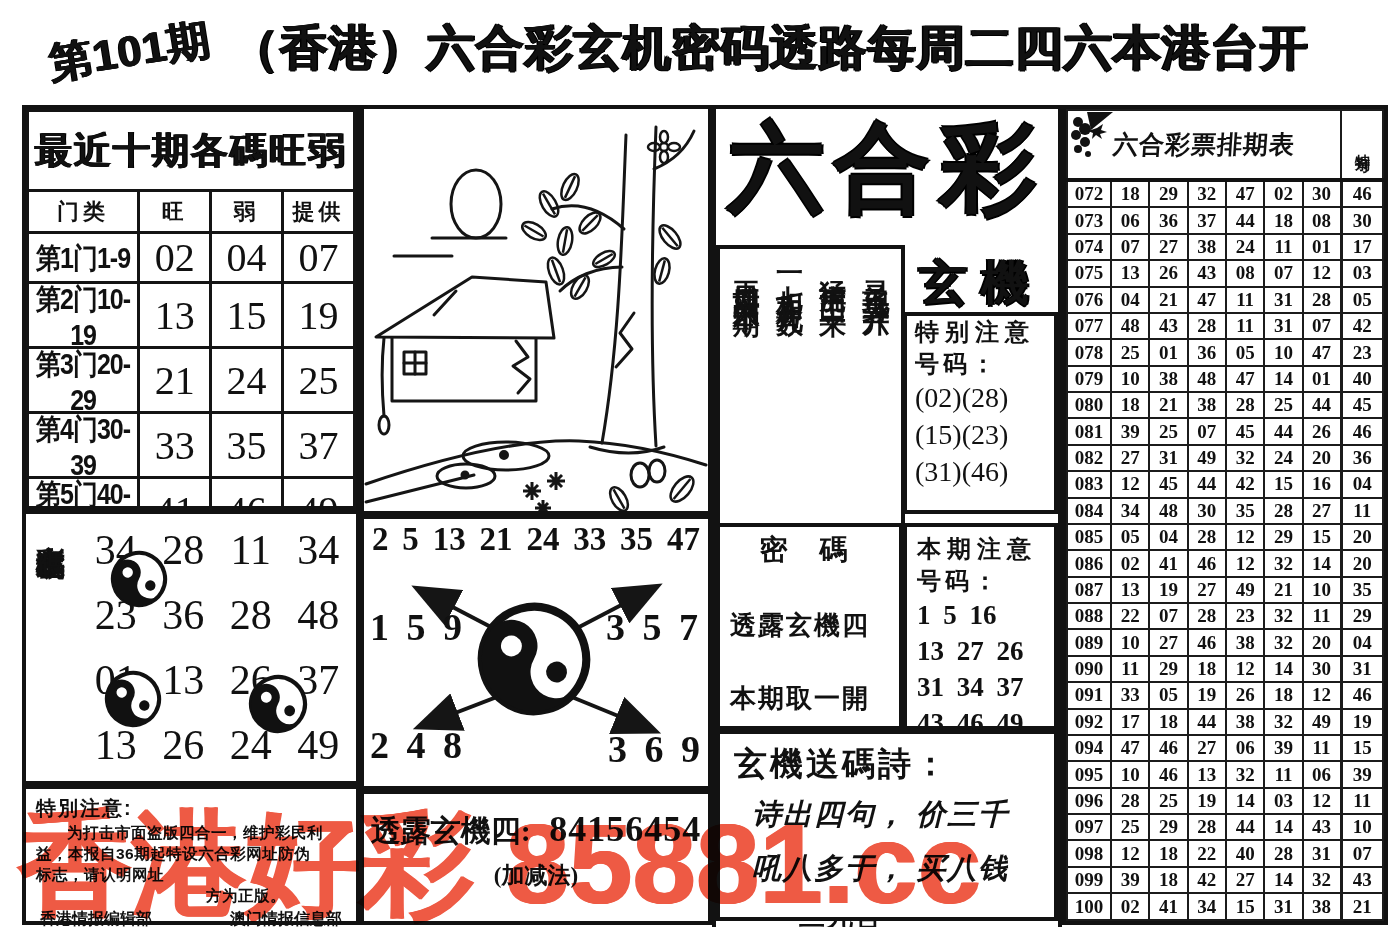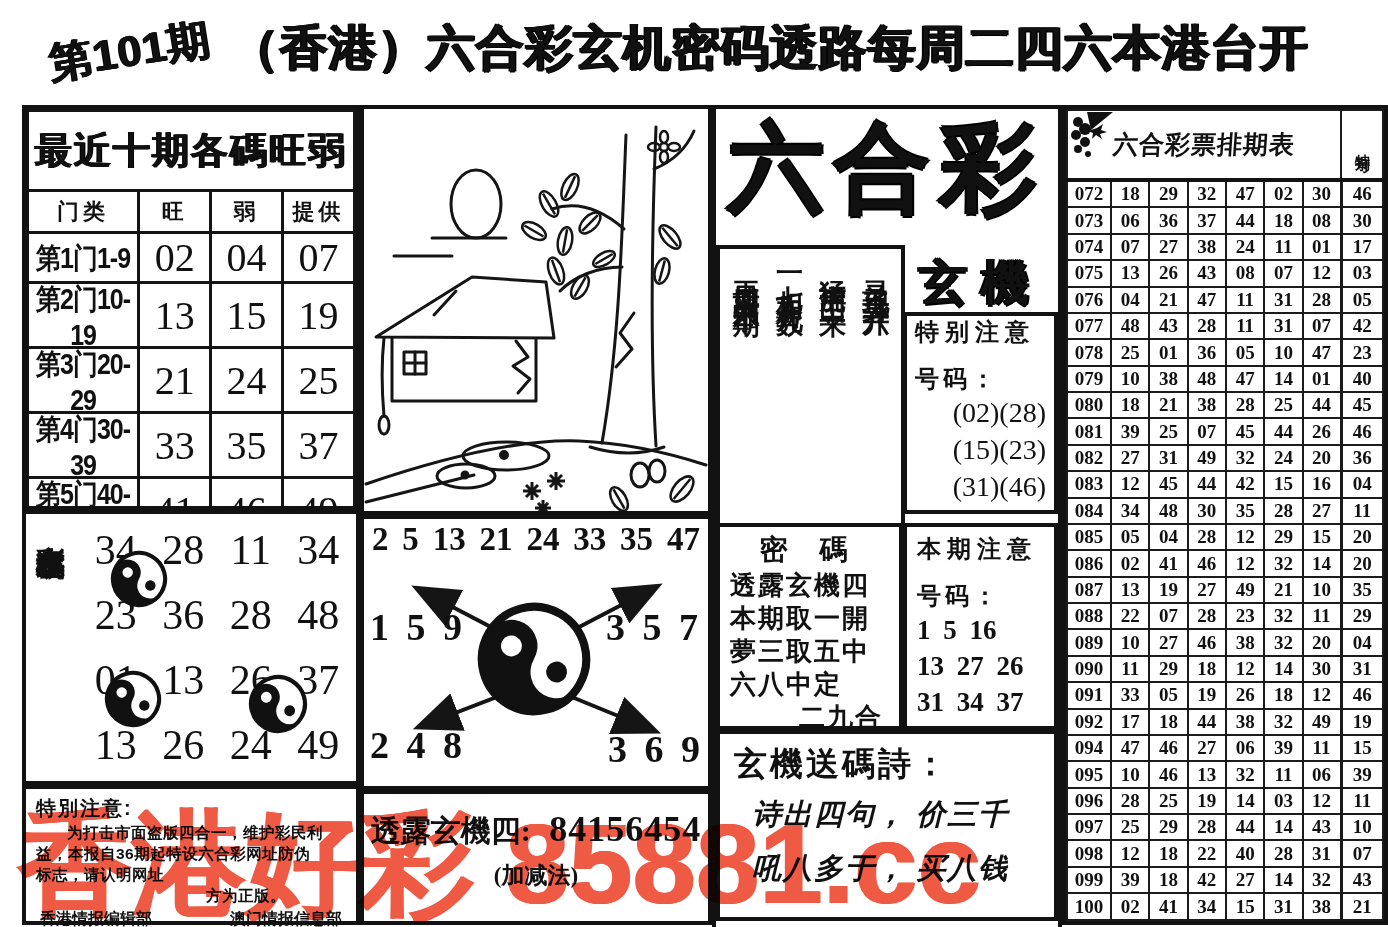--- a/index.html
+++ b/index.html
@@ -77,25 +77,25 @@
       letter-spacing: 10px; text-shadow: 2px 0 #000, -2px 0 #000, 0 2px #000, 0 -2px #000; }
   .logo-sub  { position: absolute; left: 189px; top: 142px; width: 152px; text-align: center; font-size: 48px; font-weight: 900;
       letter-spacing: 14px; text-shadow: 2px 0 #000, -2px 0 #000, 0 1.5px #000; }
   .inner-box { position: absolute; border: 4px solid #121212; background: #fff; }
   #poem { left: 0; top: 136px; width: 189px; height: 283px; padding: 10px 4px; }
   .poem-wrap { display: flex; flex-direction: row-reverse; justify-content: space-around; height: 100%; }
   .pcol { writing-mode: vertical-rl; text-orientation: upright; font-family: "Liberation Serif", serif;
       font-size: 27px; font-weight: 800; letter-spacing: 5px; line-height: 1; }
   #special { left: 187px; top: 203px; width: 155px; height: 202px; padding: 0 8px; }
   .sp-title { font-size: 24px; font-weight: 900; letter-spacing: 6px; }
-  .sp-sub   { font-size: 24px; font-weight: 900; letter-spacing: 4px; margin-top: 15px; }
-  .pair-row { display: flex; justify-content: flex-end; font-family: "Liberation Serif", serif; font-size: 28px; line-height: 1.32; }
+  .sp-sub   { font-size: 24px; font-weight: 900; letter-spacing: 4px; margin-top: 0; }
+  .pair-row { display: flex; justify-content: flex-start; font-family: "Liberation Serif", serif; font-size: 28px; line-height: 1.32; }
   #password { left: 0; top: 414px; width: 187px; height: 207px; padding: 4px 10px; }
   .pw-title { text-align: center; font-size: 28px; font-weight: 900; letter-spacing: 12px; }
-  .pw-line  { font-size: 26px; font-weight: 900; line-height: 33px; letter-spacing: 2px; }
+  .pw-line  { font-size: 26px; font-weight: 900; line-height: 33px; letter-spacing: 2px; margin-top: 40px; }
   .pw-line.last { text-align: right; padding-right: 6px; }
   #period { left: 187px; top: 414px; width: 155px; height: 207px; padding: 6px 10px; }
   .per-line { font-family: "Liberation Serif", serif; font-size: 27px; font-weight: 700; line-height: 36px; word-spacing: 6px; }
   #gift { left: 0; top: 621px; width: 342px; height: 191px; padding: 8px 14px; }
   .gift-title { font-size: 33px; font-weight: 900; letter-spacing: 3px; }
   .gift-line { font-family: "Liberation Serif", serif; font-style: italic; font-size: 29px; font-weight: 800;
       line-height: 54px; padding-left: 18px; letter-spacing: 2px; }
 
   
   #schedule { left: 1062px; top: 105px; width: 326px; height: 820px; }

